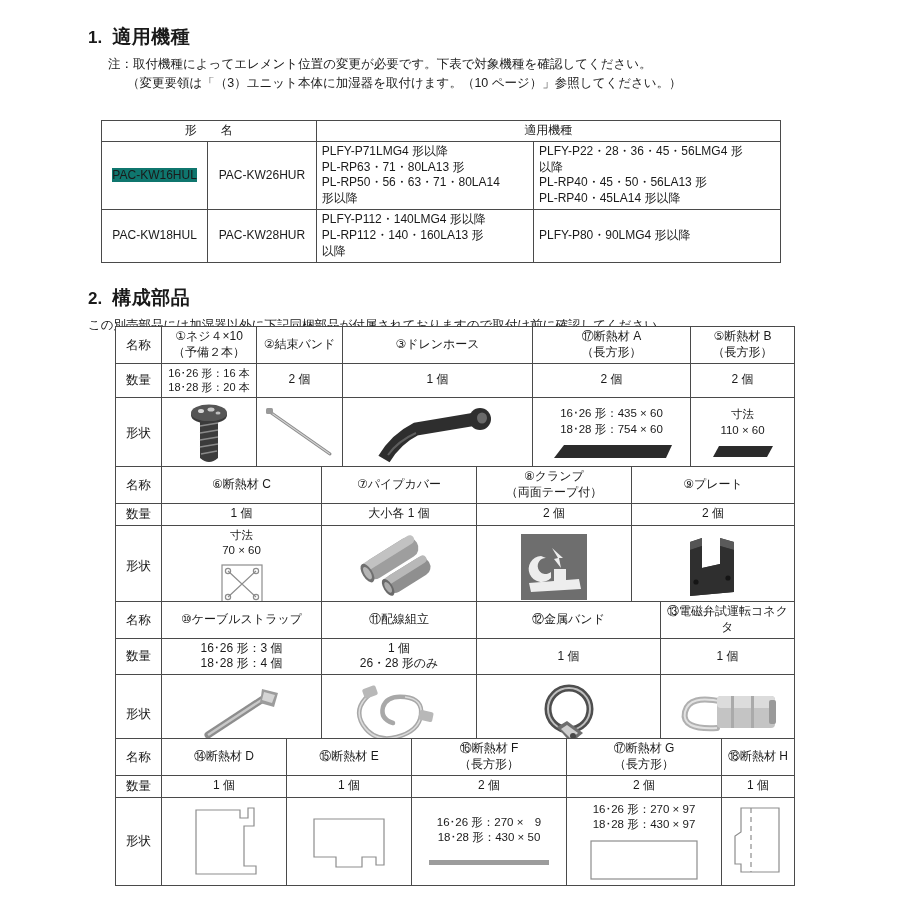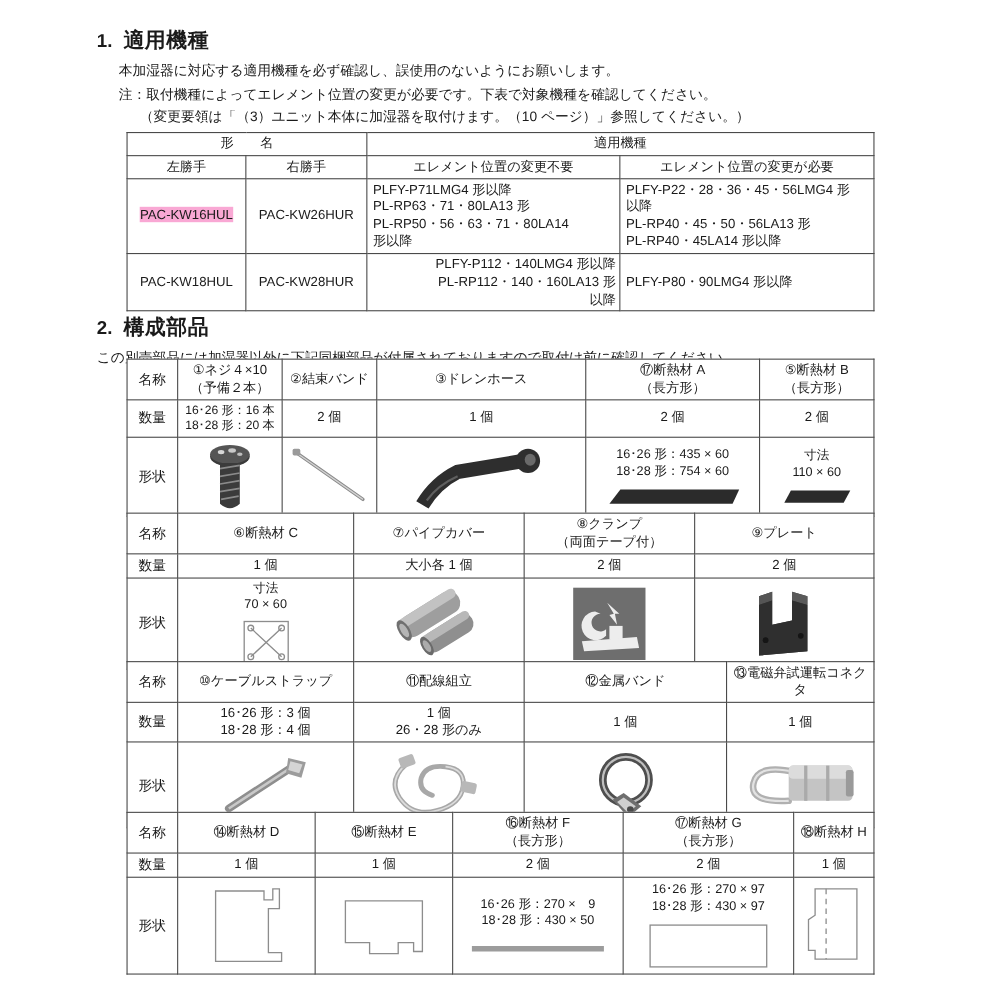--- a/index.html
+++ b/index.html
@@ -34,21 +34,21 @@
     border: 1px solid #4a4a4a;
     padding: 2px 3px;
     text-align: center;
     vertical-align: middle;
     font-weight: normal;
     line-height: 1.32;
   }
   table.t td.l { text-align: left; padding-left: 5px; }
   table.t td.nm { font-size: 12.5px; }
   .outer { border: 1.6px solid #333; }
-  .hl { background: #f9a8d4; }
+  .hl { background: #0f766e; }
 
   .sub { font-size: 11px; }
   .cellwrap { display: flex; flex-direction: column; align-items: center; justify-content: center; }
   .dim { font-size: 11.5px; line-height: 1.35; white-space: pre; }
   .figbox { display: flex; align-items: center; justify-content: center; width: 100%; }
 
   
   svg { display: block; }
   .ln { fill: none; stroke: #8d8d8d; stroke-width: 1.2; }
 </style>
@@ -56,59 +56,52 @@
 <body>
 
 <div class="page">
 
   <div class="sec" style="top:24px; width:720px;">
     <div class="sec-head">
       <span class="sec-num">1.</span>
       <span class="sec-title">適用機種</span>
     </div>
     <div class="sec-body">
-      <div>本加湿器に対応する適用機種を必ず確認し、誤使用のないようにお願いします。</div>
       <div class="note-line" style="margin-top:3px;">
         <span class="note-label">注：</span>
         <span>取付機種によってエレメント位置の変更が必要です。下表で対象機種を確認してください。</span>
       </div>
       <div class="note-indent">（変更要領は「（3）ユニット本体に加湿器を取付けます。（10 ページ）」参照してください。）</div>
     </div>
   </div>
 
-  <table class="t outer" style="top:120px; left:115px; width:680px;">
+  <table class="t outer" style="top:120px; left:101px; width:680px;">
     <tbody>
         <tr>
       <td colspan="2" style="height:20px;">形　　名</td>
       <td colspan="2">適用機種</td>
-    </tr>
-    <tr>
-      <td style="width:108px; height:20px;">左勝手</td>
-      <td style="width:110px;">右勝手</td>
-      <td style="width:230px;">エレメント位置の変更不要</td>
-      <td>エレメント位置の変更が必要</td>
     </tr>
     <tr>
       <td style="height:62px;">
         <span class="hl">PAC-KW16HUL</span>
       </td>
       <td>PAC-KW26HUR</td>
       <td class="l" style="white-space:pre-line;">PLFY-P71LMG4 形以降
 PL-RP63・71・80LA13 形
 PL-RP50・56・63・71・80LA14
 形以降</td>
       <td class="l" style="white-space:pre-line;">PLFY-P22・28・36・45・56LMG4 形
 以降
 PL-RP40・45・50・56LA13 形
 PL-RP40・45LA14 形以降</td>
     </tr>
     <tr>
       <td style="height:48px;">PAC-KW18HUL</td>
       <td>PAC-KW28HUR</td>
-      <td class="l" style="white-space:pre-line;text-align:right;">PLFY-P112・140LMG4 形以降
+      <td class="l" style="white-space:pre-line;">PLFY-P112・140LMG4 形以降
 PL-RP112・140・160LA13 形
 以降</td>
       <td class="l" style="white-space:pre-line;">PLFY-P80・90LMG4 形以降</td>
     </tr>
   </tbody>
     </table>
 
   <div class="sec" style="top:285px; width:720px;">
     <div class="sec-head">
       <span class="sec-num">2.</span>

